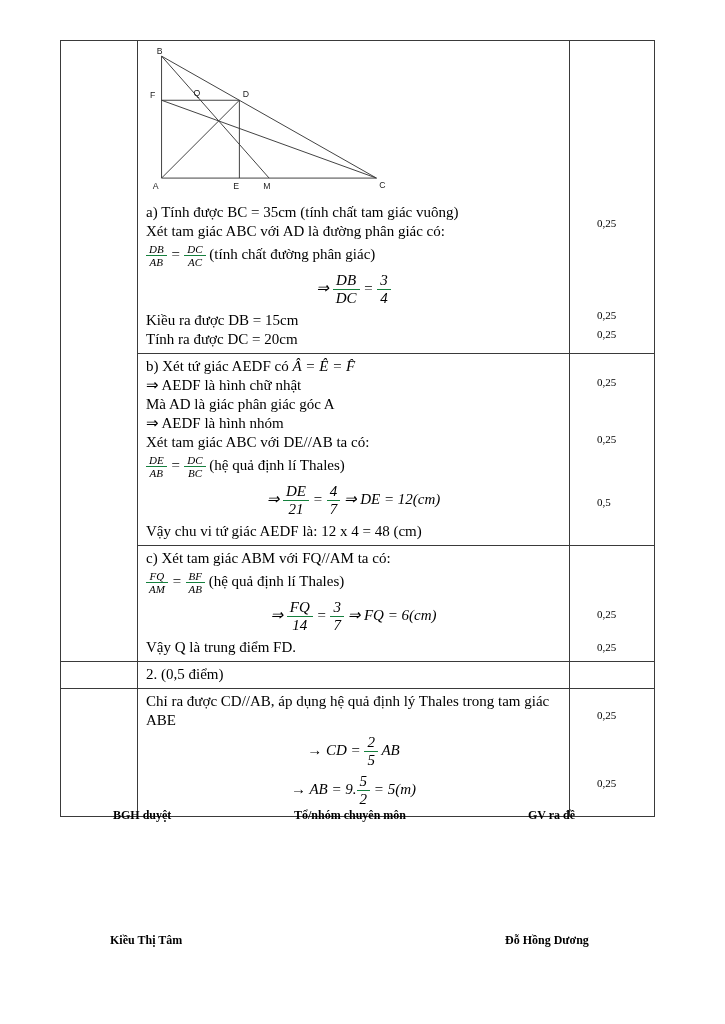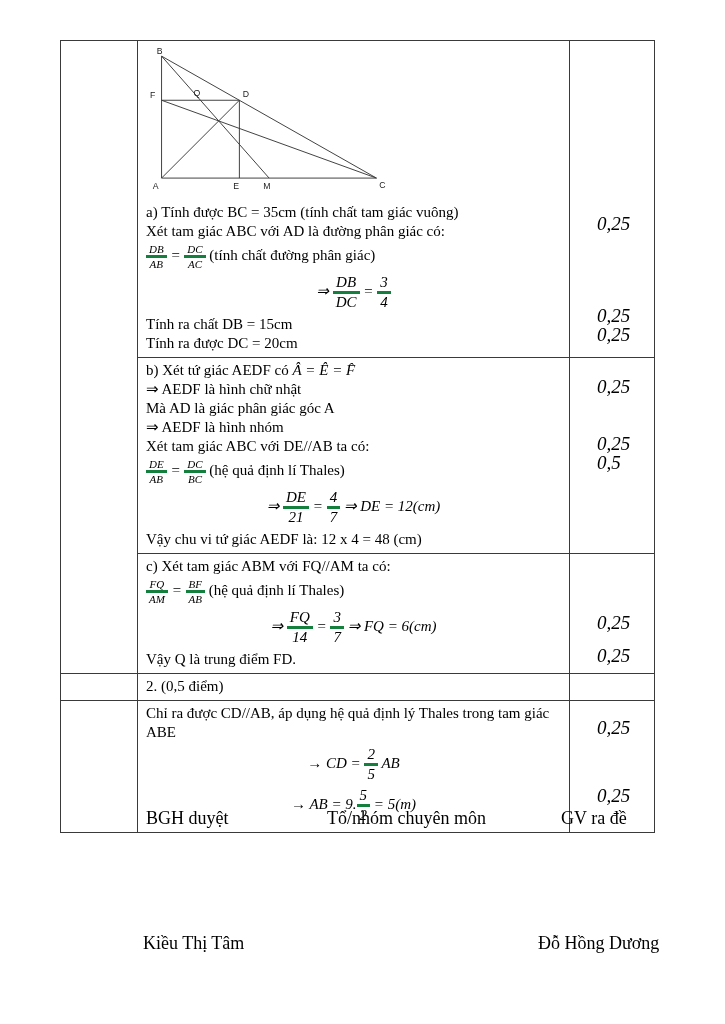--- a/index.html
+++ b/index.html
@@ -11,53 +11,53 @@
   }
   .page { position:absolute; inset:0; background:#fff; overflow:hidden; }
 
   table.answer-table {
     position:absolute; left:60px; top:40px;
     border-collapse:collapse; table-layout:fixed; width:594px;
   }
   .answer-table td { border:1px solid #3a3a3a; vertical-align:top; }
   td.cell-left { }
   td.cell-main { padding:3px 8px 4px; font-size:15px; line-height:19px; }
-  td.cell-score { font-size:19px;font-style:italic; }
+  td.cell-score { font-size:11px; }
   .score { display:block; margin-left:27px; line-height:19px; }
 
   .sA1 { margin-top:173px; } .sA2 { margin-top:73px; } .sA3 { margin-top:0; }
-  .sB1 { margin-top:19px; }  .sB2 { margin-top:38px; } .sB3 { }
+  .sB1 { margin-top:19px; }  .sB2 { margin-top:38px; } .sB3 { margin-top:44px; }
   .sC1 { margin-top:59px; }  .sC2 { margin-top:14px; }
   .sD1 { margin-top:17px; }  .sD2 { margin-top:49px; }
 
   .figure { margin:2px 0 4px 2px; }
 
   .line { min-height:19px; }
 
   .math { font-style:italic; font-family:"Liberation Serif", serif; }
   .txt  { font-style:normal; }
 
   .frac {
     display:inline-flex; flex-direction:column;
     vertical-align:middle; text-align:center;
     font-style:italic; font-family:"Liberation Serif", serif;
   }
-  .fnum { border-bottom:3px solid #15803d; padding:0 3px; }
+  .fnum { border-bottom:1px solid #15803d; padding:0 3px; }
   .fden { padding:0 3px; }
 
   .formula-inline { display:block; margin:2px 0 3px; }
   .formula-inline .frac { font-size:11px; line-height:12px; }
   .formula-inline .math, .formula-inline .txt { font-size:15px; }
 
   .formula-display { display:block; text-align:center; margin:4px 0; }
   .formula-display .frac { font-size:15px; line-height:17px; }
   .formula-display .math, .formula-display .txt { font-size:15px; }
 
   .sig, .name {
-    position:absolute; font-weight:normal; font-size:18px; white-space:nowrap;margin-left:33px;
+    position:absolute; font-weight:bold; font-size:12px; white-space:nowrap;
   }
   .sig-left   { left:113px; top:808px; }
   .sig-center { left:294px; top:808px; }
   .sig-right  { left:528px; top:808px; }
   .name-left  { left:110px; top:933px;text-align:right; }
   .name-right { left:505px; top:933px; }
 </style>
 </head>
 <body>
 
@@ -107,21 +107,21 @@
                 <span class="fnum">DC</span>
                 <span class="fden">AC</span>
               </span><span class="txt"> (tính chất đường phân giác)</span></div>
           <div class="formula-display"><span class="math">⇒ </span><span class="frac">
                 <span class="fnum">DB</span>
                 <span class="fden">DC</span>
               </span><span class="math"> = </span><span class="frac">
                 <span class="fnum">3</span>
                 <span class="fden">4</span>
               </span></div>
-          <div class="line">Tính ra chất DB = 15cm</div>
+          <div class="line">Kiều ra được DB = 15cm</div>
           <div class="line">Tính ra được DC = 20cm</div>
         </td>
         <td class="cell-score">
           <span class="score sA1">0,25</span>
           <span class="score sA2">0,25</span>
           <span class="score sA3">0,25</span>
         </td>
       </tr>
 
       <tr>

